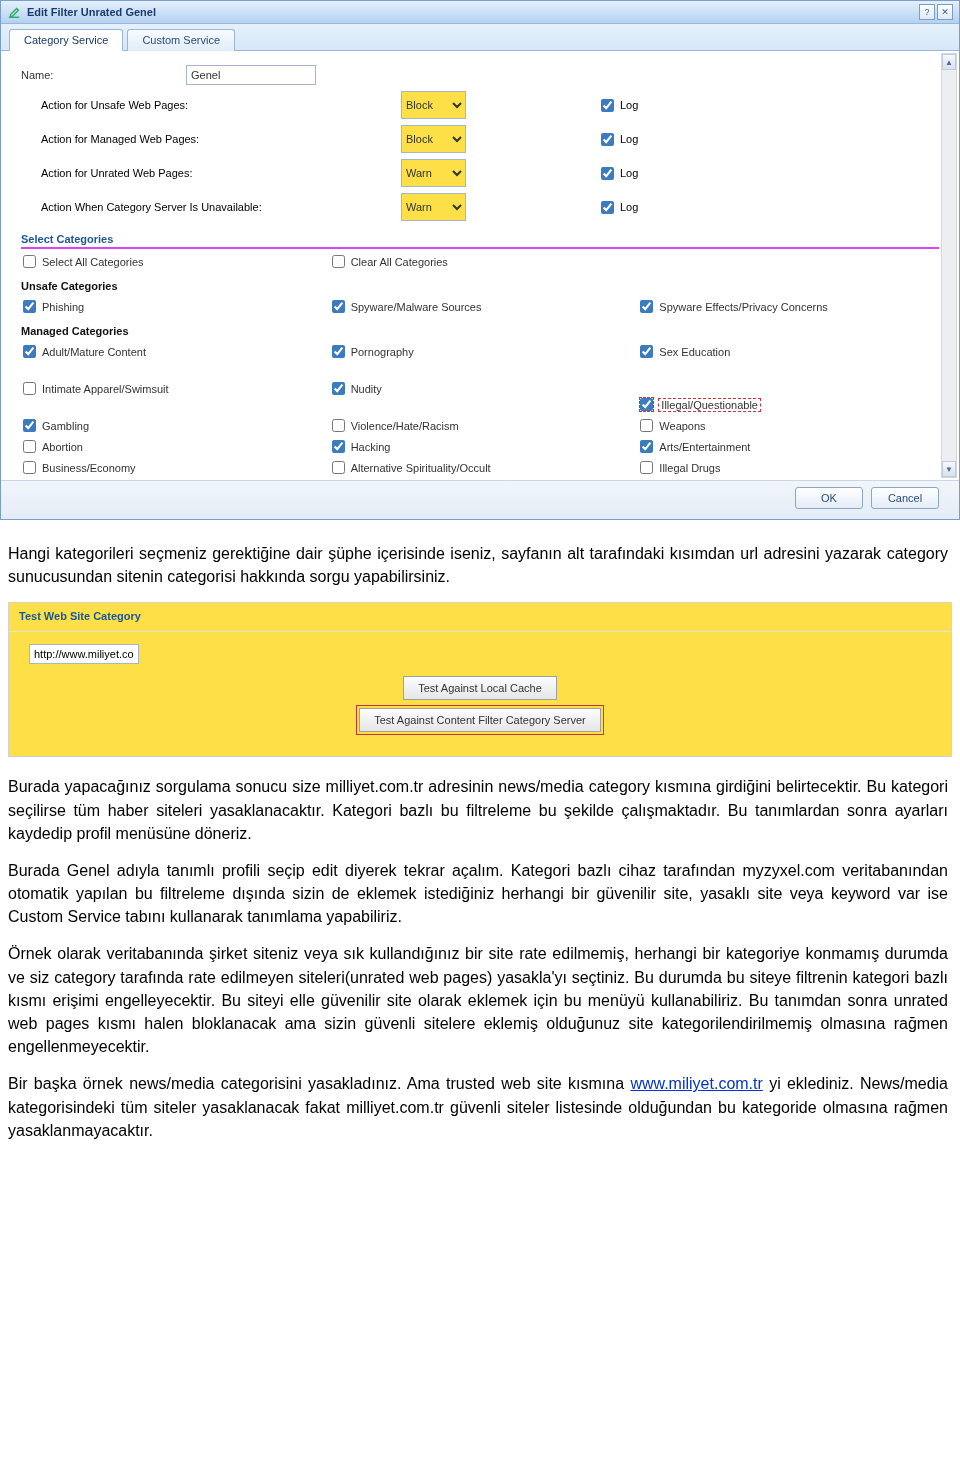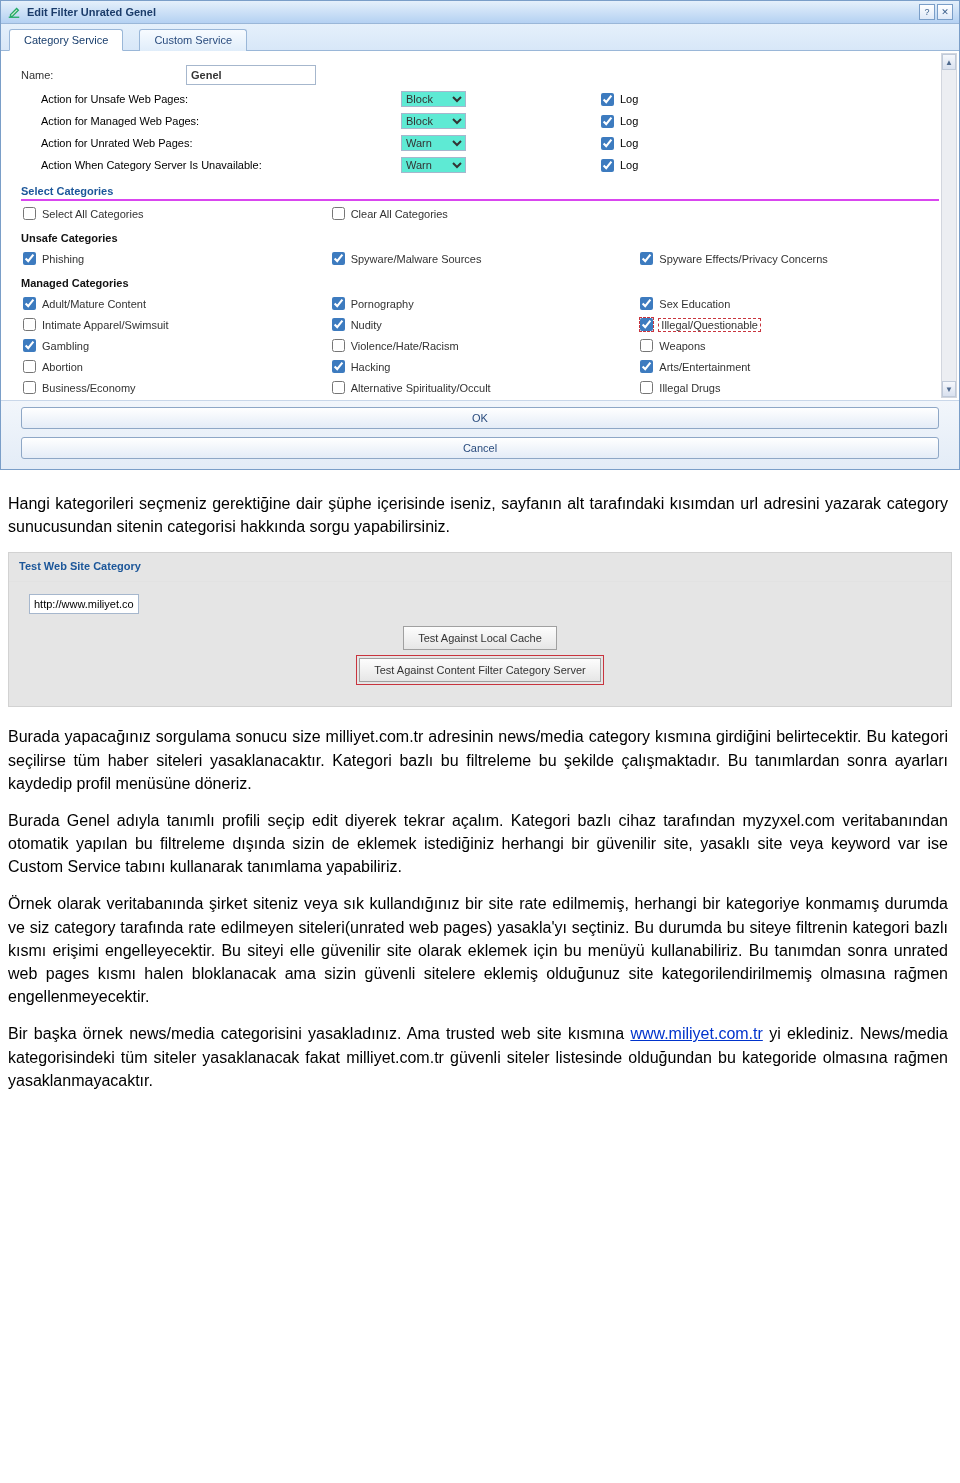--- a/index.html
+++ b/index.html
@@ -53,21 +53,20 @@
     justify-content: center;
     cursor: pointer;
     font-size: 9px;
     color: #3a5f8c;
   }
   .tabstrip {
     display: flex;
     padding: 4px 8px 0 8px;
     background: linear-gradient(#e5f0fb,#d8e7f8);
     border-bottom: 1px solid #9ab7d8;
-    gap: 12px;
   }
   .tab {
     padding: 4px 14px;
     margin-right: 4px;
     border: 1px solid #9ab7d8;
     border-bottom: none;
     border-top-left-radius: 3px;
     border-top-right-radius: 3px;
     background: linear-gradient(#f7fbff,#e0edfa);
     color: #2a4c7e;
@@ -94,28 +93,28 @@
     width: 165px;
     color: #333;
   }
   .text-input {
     height: 20px;
     border: 1px solid #a6b7cd;
     padding: 1px 4px;
     font-size: 11px;
     color: #333;
   }
-  .name-input { width: 130px; font-weight: bold; }
+  .name-input { width: 130px; }
   .select-small {
     width: 65px;
-    height: 16px;
+    height: 28px;
     border: 1px solid #a6b7cd;
     font-size: 11px;
     color: #333;
-    background: #5eead4;
+    background: #fde047;
   }
   .cb {
     width: 13px;
     height: 13px;
     margin: 0 6px 0 0;
     accent-color: #3d7bbf;
   }
   .cb-row {
     display: flex;
     align-items: center;
@@ -181,21 +180,20 @@
   }
   .sb-up { top: 0; }
   .sb-down { bottom: 0; }
   .dialog-footer {
     display: flex;
     justify-content: flex-end;
     gap: 8px;
     padding: 6px 20px 10px 20px;
     background: linear-gradient(#f2f6fb,#e3ecf7);
     border-top: 1px solid #c9d7e9;
-    flex-direction: column;
   }
   .btn {
     min-width: 68px;
     height: 22px;
     border: 1px solid #8ea7c6;
     border-radius: 3px;
     background: linear-gradient(#ffffff,#e4ecf7);
     color: #2a4c7e;
     font-size: 11px;
     cursor: pointer;
@@ -209,21 +207,21 @@
     color: #000;
     padding: 10px 8px 24px 8px;
     text-align: justify;
   }
   .doc p { margin: 0 4px 14px 0; }
   .doc a { color: #0033cc; text-decoration: underline; }
 
   
   .test-panel {
     border: 1px solid #d2d2d2;
-    background: #e5e5e5;
+    background: #fde047;
     margin: 6px 0 18px 0;
   }
   .test-head {
     padding: 6px 10px;
     color: #1b5699;
     font-weight: bold;
     font-size: 11px;
     border-bottom: 1px solid #e2e2e2;
   }
   .test-body {
@@ -258,20 +256,21 @@
     color: #333;
     cursor: pointer;
     padding: 0 14px;
   }
   .test-btn.highlight {
     outline: 1px solid #c8343e;
     outline-offset: 2px;
   }
   .hl {
     outline: 1px dashed #c8343e;
+    margin-top: 32px;
   }
 </style>
 </head>
 <body>
 
 <div class="dialog">
   <div class="dialog-titlebar">
     <div class="dialog-title-left">
       <span class="title-icon">
         <svg viewBox="0 0 16 16" width="14" height="14">

